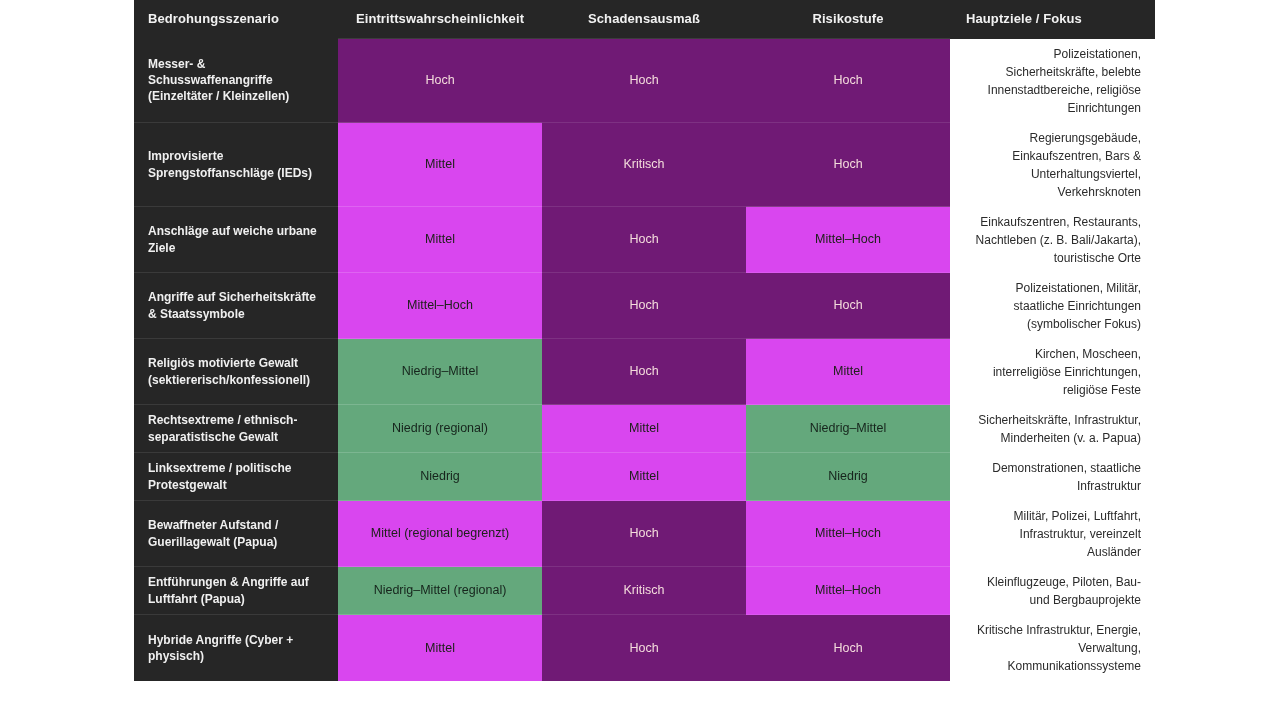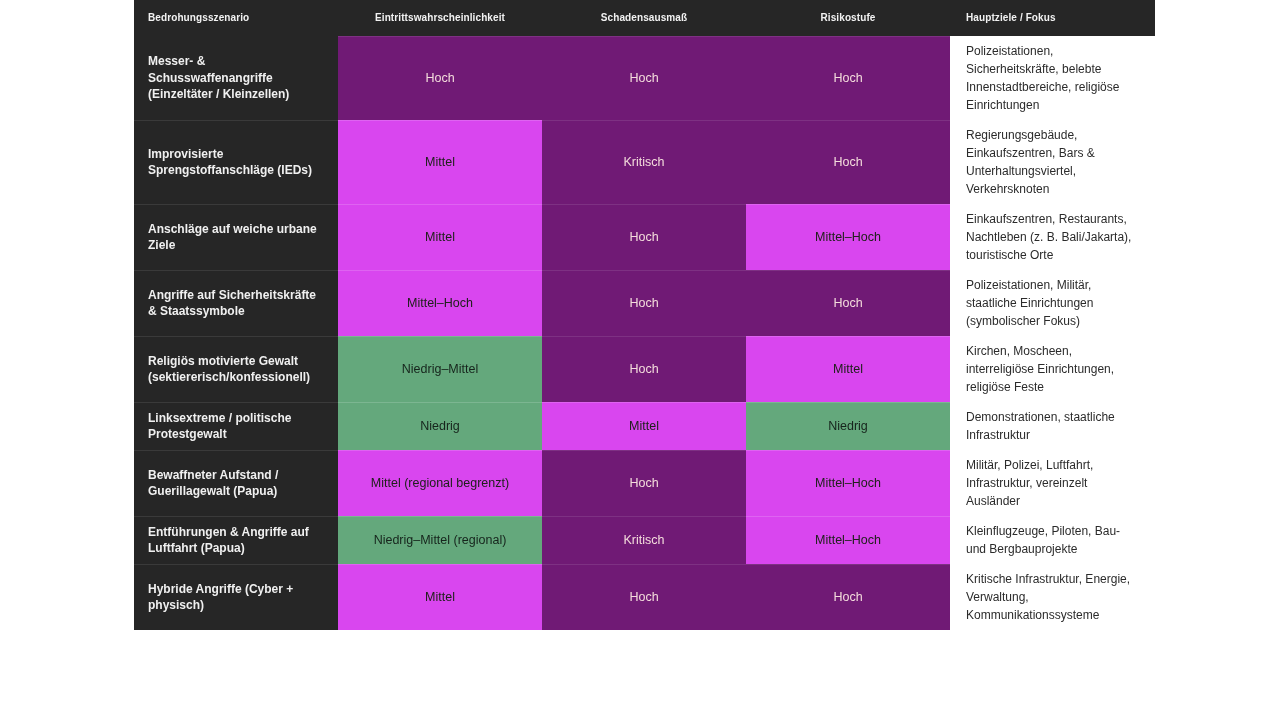--- a/index.html
+++ b/index.html
@@ -32,21 +32,21 @@
   .matrix col.c-scenario   { width: 204px; }
   .matrix col.c-likelihood { width: 204px; }
   .matrix col.c-impact     { width: 204px; }
   .matrix col.c-risk       { width: 204px; }
   .matrix col.c-targets    { width: 205px; }
 
   
   thead th {
     background: #262626;
     color: #f2f2f2;
-    font-size: 10px;
+    font-size: 13px;
     font-weight: bold;
     text-align: left;
     padding: 11px 14px 12px 14px;
     height: 36px;
     box-sizing: border-box;
     vertical-align: middle;
     letter-spacing: 0.1px;
     border: none;
   }
   thead th.th-center { text-align: center; }
@@ -95,21 +95,21 @@
     border-top: 1px solid rgba(255,255,255,0.16);
     margin-top: 39px;
   }
 
   td.targets {
     background: #ffffff;
     color: #2b2b2b;
     font-size: 12px;
     line-height: 1.5;
     padding: 6px 14px 6px 16px;
-    text-align: left;
+    text-align: right;
     vertical-align: middle;
   }
 </style>
 </head>
 <body>
 
 <div id="root">
   <table class="matrix">
     <colgroup>
       <col class="c-scenario">
@@ -157,20 +157,27 @@
           <td class="targets">Polizeistationen, Militär, staatliche Einrichtungen (symbolischer Fokus)</td>
         </tr>
         <tr>
           <td class="scenario">Religiös motivierte Gewalt (sektiererisch/konfessionell)</td>
           <td class="cell lvl-green">Niedrig–Mittel</td>
           <td class="cell lvl-red">Hoch</td>
           <td class="cell lvl-yellow">Mittel</td>
           <td class="targets">Kirchen, Moscheen, interreligiöse Einrichtungen, religiöse Feste</td>
         </tr>
         <tr>
+          <td class="scenario">Rechtsextreme / ethnisch-separatistische Gewalt</td>
+          <td class="cell lvl-green">Niedrig (regional)</td>
+          <td class="cell lvl-yellow">Mittel</td>
+          <td class="cell lvl-green">Niedrig–Mittel</td>
+          <td class="targets">Sicherheitskräfte, Infrastruktur, Minderheiten (v. a. Papua)</td>
+        </tr>
+        <tr>
           <td class="scenario">Linksextreme / politische Protestgewalt</td>
           <td class="cell lvl-green">Niedrig</td>
           <td class="cell lvl-yellow">Mittel</td>
           <td class="cell lvl-green">Niedrig</td>
           <td class="targets">Demonstrationen, staatliche Infrastruktur</td>
         </tr>
         <tr>
           <td class="scenario">Bewaffneter Aufstand / Guerillagewalt (Papua)</td>
           <td class="cell lvl-yellow">Mittel (regional begrenzt)</td>
           <td class="cell lvl-red">Hoch</td>

